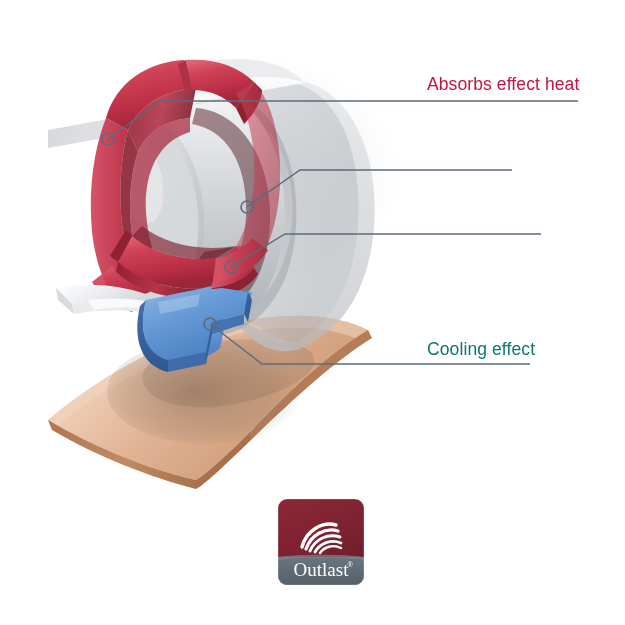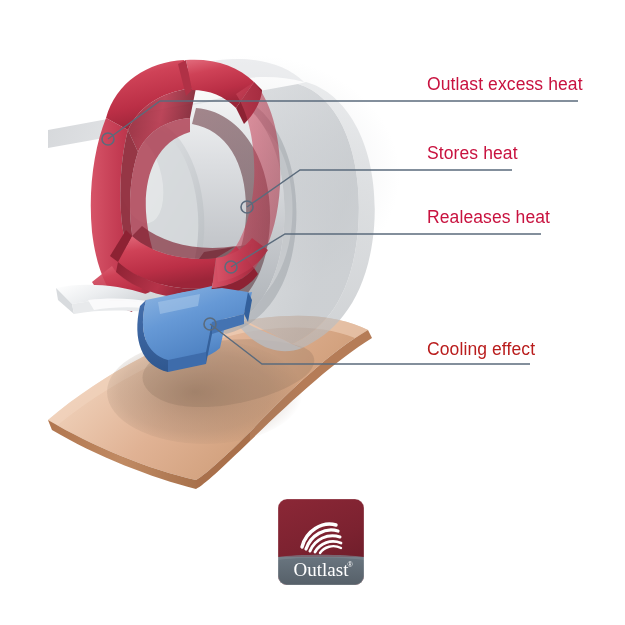--- a/index.html
+++ b/index.html
@@ -28,21 +28,21 @@
     height: 625px;
   }
   .callout-label {
     position: absolute;
     font-size: 17.5px;
     letter-spacing: 0.1px;
     white-space: nowrap;
     line-height: 1;
   }
   .label-hot { color: #c8123f; }
-  .label-cold { color: #b91c1c; text-align: center; }
+  .label-cold { color: #0f766e; text-align: center; }
   .logo-wrap {
     position: absolute;
     left: 276px;
     top: 497px;
     width: 90px;
     height: 90px;
   }
 </style>
 </head>
 <body>
@@ -270,25 +270,23 @@
         <path d="M 210,324 L 262,364 L 530,364" stroke="#5b6b7c" stroke-width="1.4" fill="none"></path>
       </g>
     <g id="leader-dots">
         <circle cx="108" cy="139" r="6" fill="none" stroke="#5b6b7c" stroke-width="1.6"></circle>
         <circle cx="247" cy="207" r="6" fill="none" stroke="#5b6b7c" stroke-width="1.6"></circle>
         <circle cx="231" cy="267" r="6" fill="none" stroke="#5b6b7c" stroke-width="1.6"></circle>
         <circle cx="210" cy="324" r="6" fill="none" stroke="#5b6b7c" stroke-width="1.6"></circle>
       </g>
   </svg>
 
-  <div class="callout-label label-hot" style="left:427px; top:76px;">Outlast excess heat</div>
-
-  <div class="callout-label label-hot" style="left:427px; top:145px;">Stores heat</div>
-
-  <div class="callout-label label-hot" style="left:427px; top:209px;">Realeases heat</div>
+  <div class="callout-label label-hot" style="left:427px; top:76px;">Absorbs effect heat</div>
+
+
 
   <div class="callout-label label-cold" style="left:427px; top:341px;">Cooling effect</div>
 
   <div class="logo-wrap">
     <svg viewBox="0 0 90 90" width="90" height="90">
       <defs>
         <linearGradient id="gLogoRed" x1="0" y1="0" x2="0.4" y2="1">
           <stop offset="0%" stop-color="#8b2736"></stop>
           <stop offset="60%" stop-color="#7c2230"></stop>
           <stop offset="100%" stop-color="#6d1d2a"></stop>

